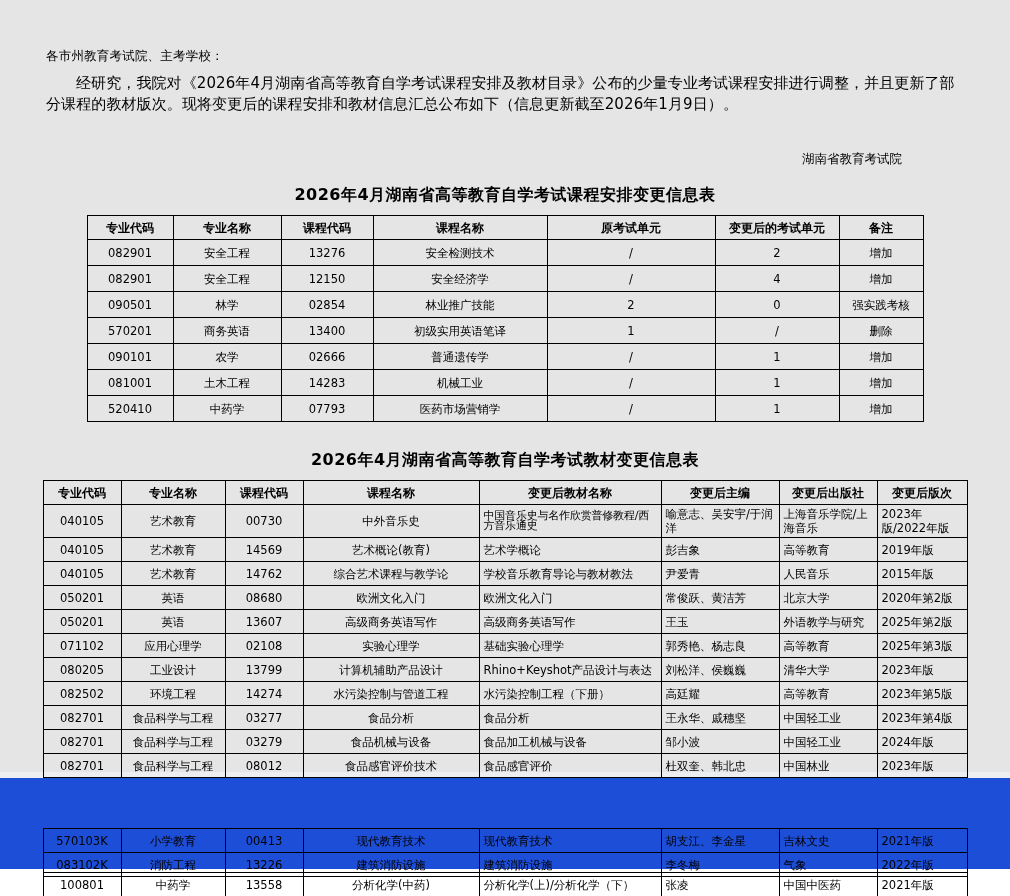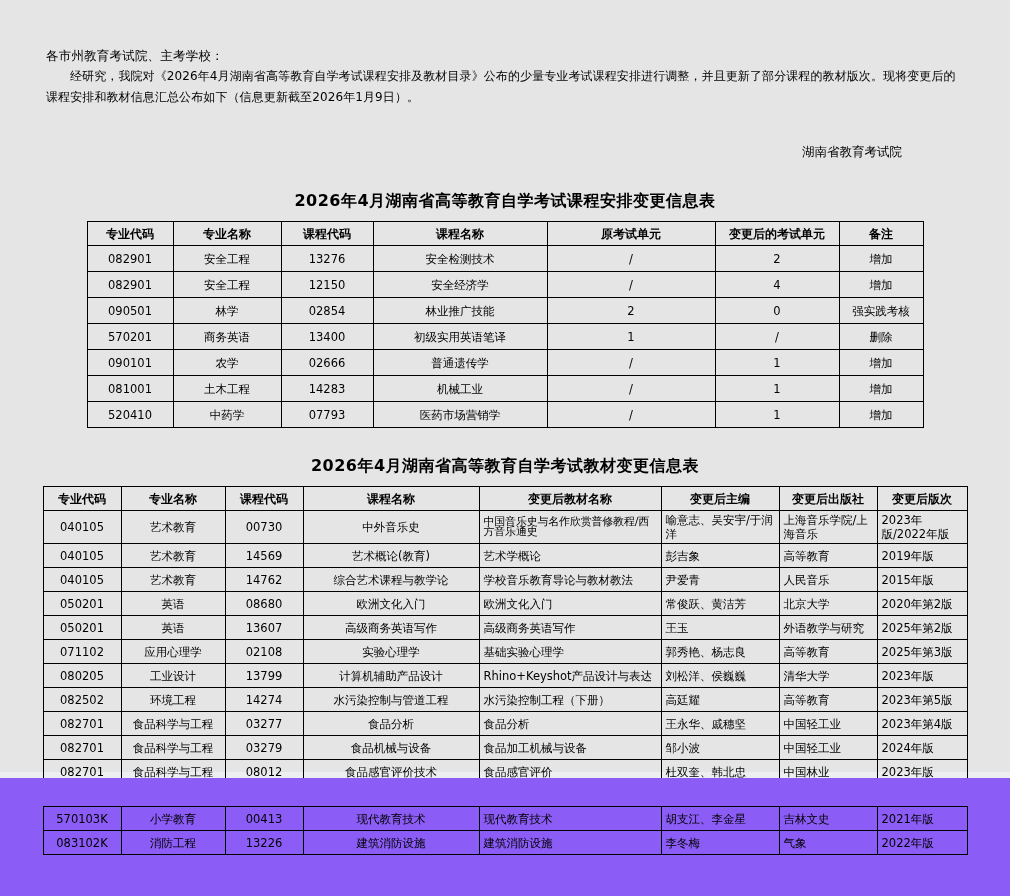--- a/index.html
+++ b/index.html
@@ -28,62 +28,62 @@
     background: #e5e5e5;
   }
 
   .page-break {
     height: 6px;
     background: #eceef0;
     width: 100%;
   }
 
   .page-two {
-    height: 118px;
-    background: #8b5cf6;
-    padding-top: 28px;
+    height: 91px;
+    background: #1d4ed8;
+    padding-top: 50px;
     box-sizing: border-box;
   }
 
   .letterhead {
     padding: 46px 46px 0 46px;
   }
 
   .salutation {
     font-size: 12.5px;
     line-height: 19px;
     letter-spacing: 0.2px;
   }
 
   .body-para {
-    font-size: 12px;
+    font-size: 15px;
     line-height: 21px;
     text-indent: 2em;
     letter-spacing: 0.1px;
-    margin-top: 1px;
+    margin-top: 8px;
   }
 
   .signature {
     text-align: right;
     font-size: 12.5px;
     margin-top: 36px;
     padding-right: 62px;
   }
 
   .table-title {
     text-align: center;
     font-weight: bold;
     font-size: 16px;
     letter-spacing: 0.5px;
     margin: 0;
     padding: 0;
   }
 
   .title-wrap-1 {
-    margin-top: 30px;
+    margin-top: 17px;
     margin-bottom: 9px;
   }
 
   .title-wrap-2 {
     margin-top: 28px;
     margin-bottom: 9px;
   }
 
   table.doc-table {
     border-collapse: collapse;

